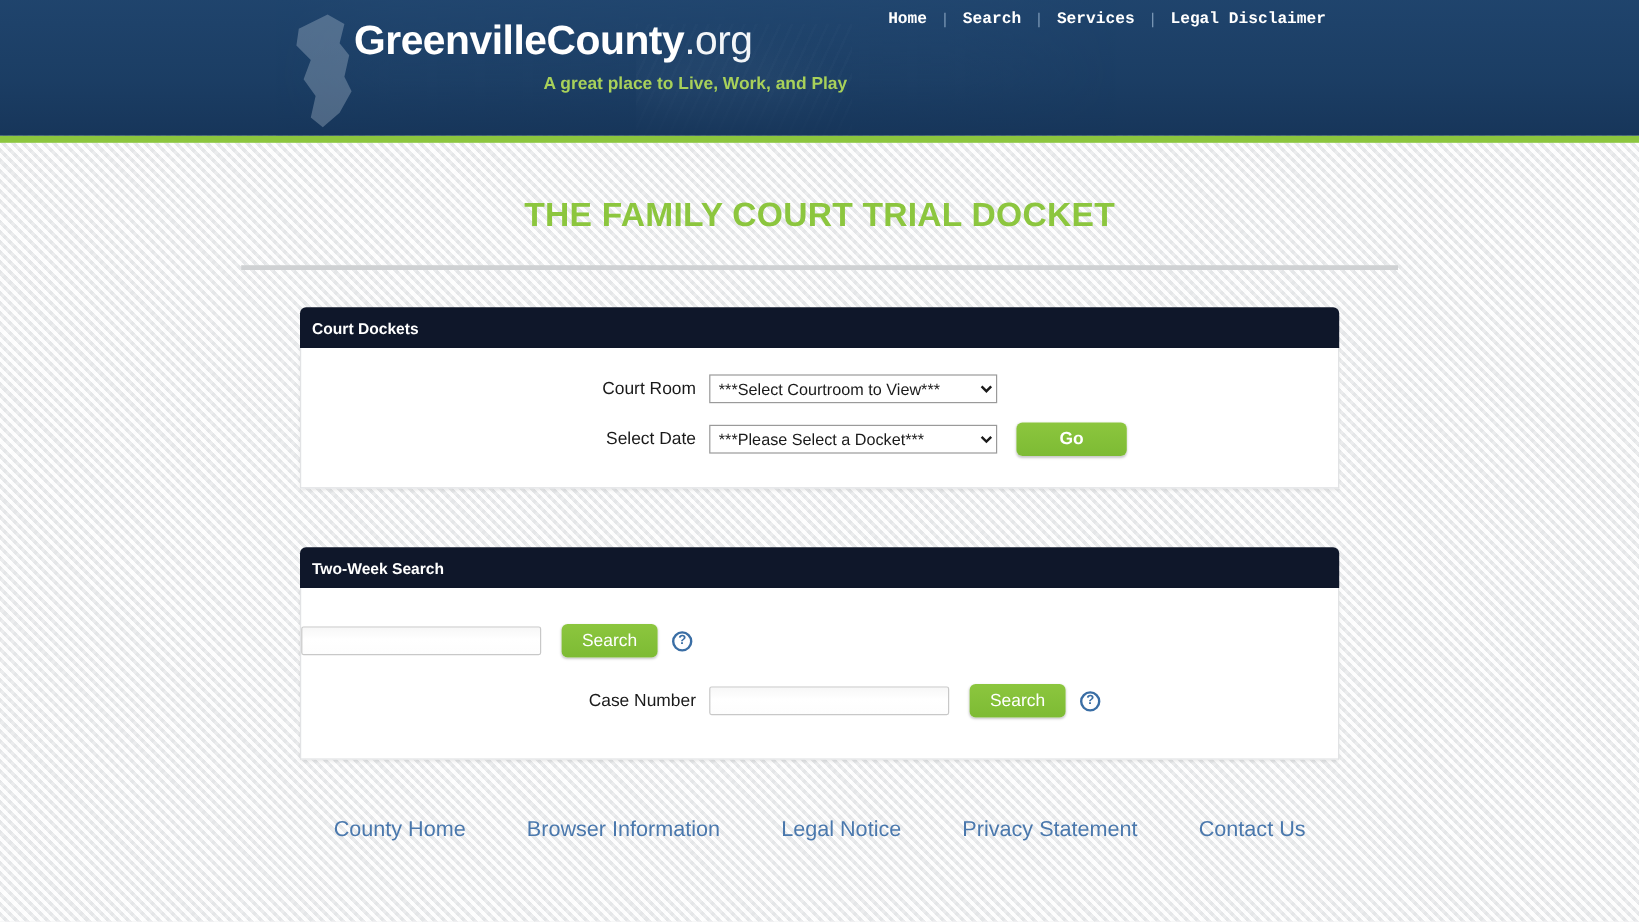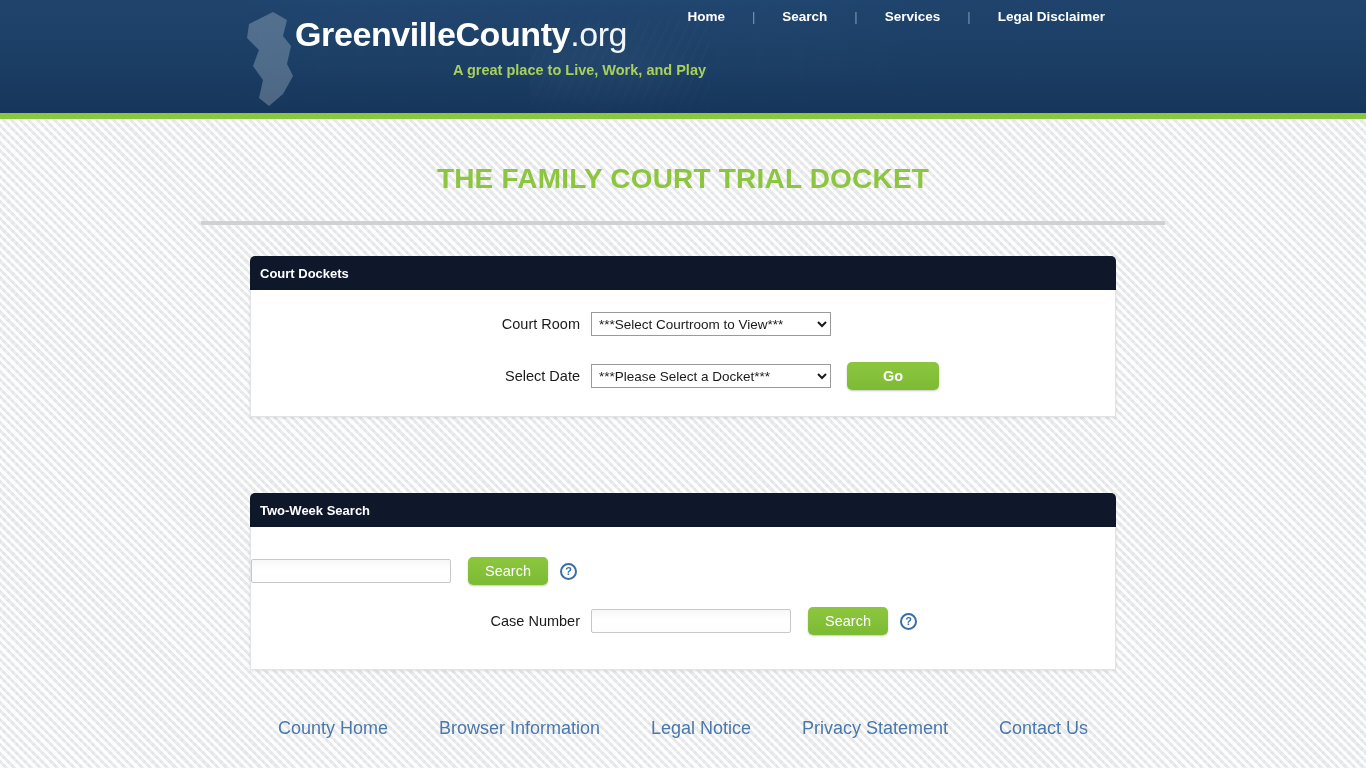--- a/index.html
+++ b/index.html
@@ -93,22 +93,23 @@
     font-size: 14.5px;
     font-weight: bold;
     white-space: nowrap;
   }
   .top-nav {
     position: absolute;
     right: 250px;
     top: 9px;
     display: flex;
     align-items: flex-start;
-    gap: 16px;
+    gap: 0;
     white-space: nowrap;
+    font-family: Liberation Mono, monospace;
   }
   .top-nav a {
     color: #ffffff;
     font-size: 13.5px;
     font-weight: bold;
     text-decoration: none;
     padding: 0 11px;
   }
   .top-nav .navsep {
     color: #7b98b6;
@@ -157,27 +158,27 @@
     background: #0f172a;
     border-radius: 5px 5px 0 0;
     display: flex;
     align-items: center;
     padding-left: 10px;
     color: #ffffff;
     font-size: 13px;
     font-weight: bold;
   }
   #dockets-panel-wrap { margin-top: 31px; }
-  #search-panel-wrap { margin-top: 76px; }
+  #search-panel-wrap { margin-top: 49px; }
   .panel-body { padding: 22px 0 26px 0; }
 
   .form-row {
     display: flex;
     align-items: center;
-    margin-bottom: 26px;
+    margin-bottom: 16px;
   }
   .form-row:last-child { margin-bottom: 0; }
   .field-label {
     width: 340px;
     text-align: right;
     padding-right: 11px;
     font-size: 14.5px;
     color: #1a1a1a;
   }
   select.form-select {

